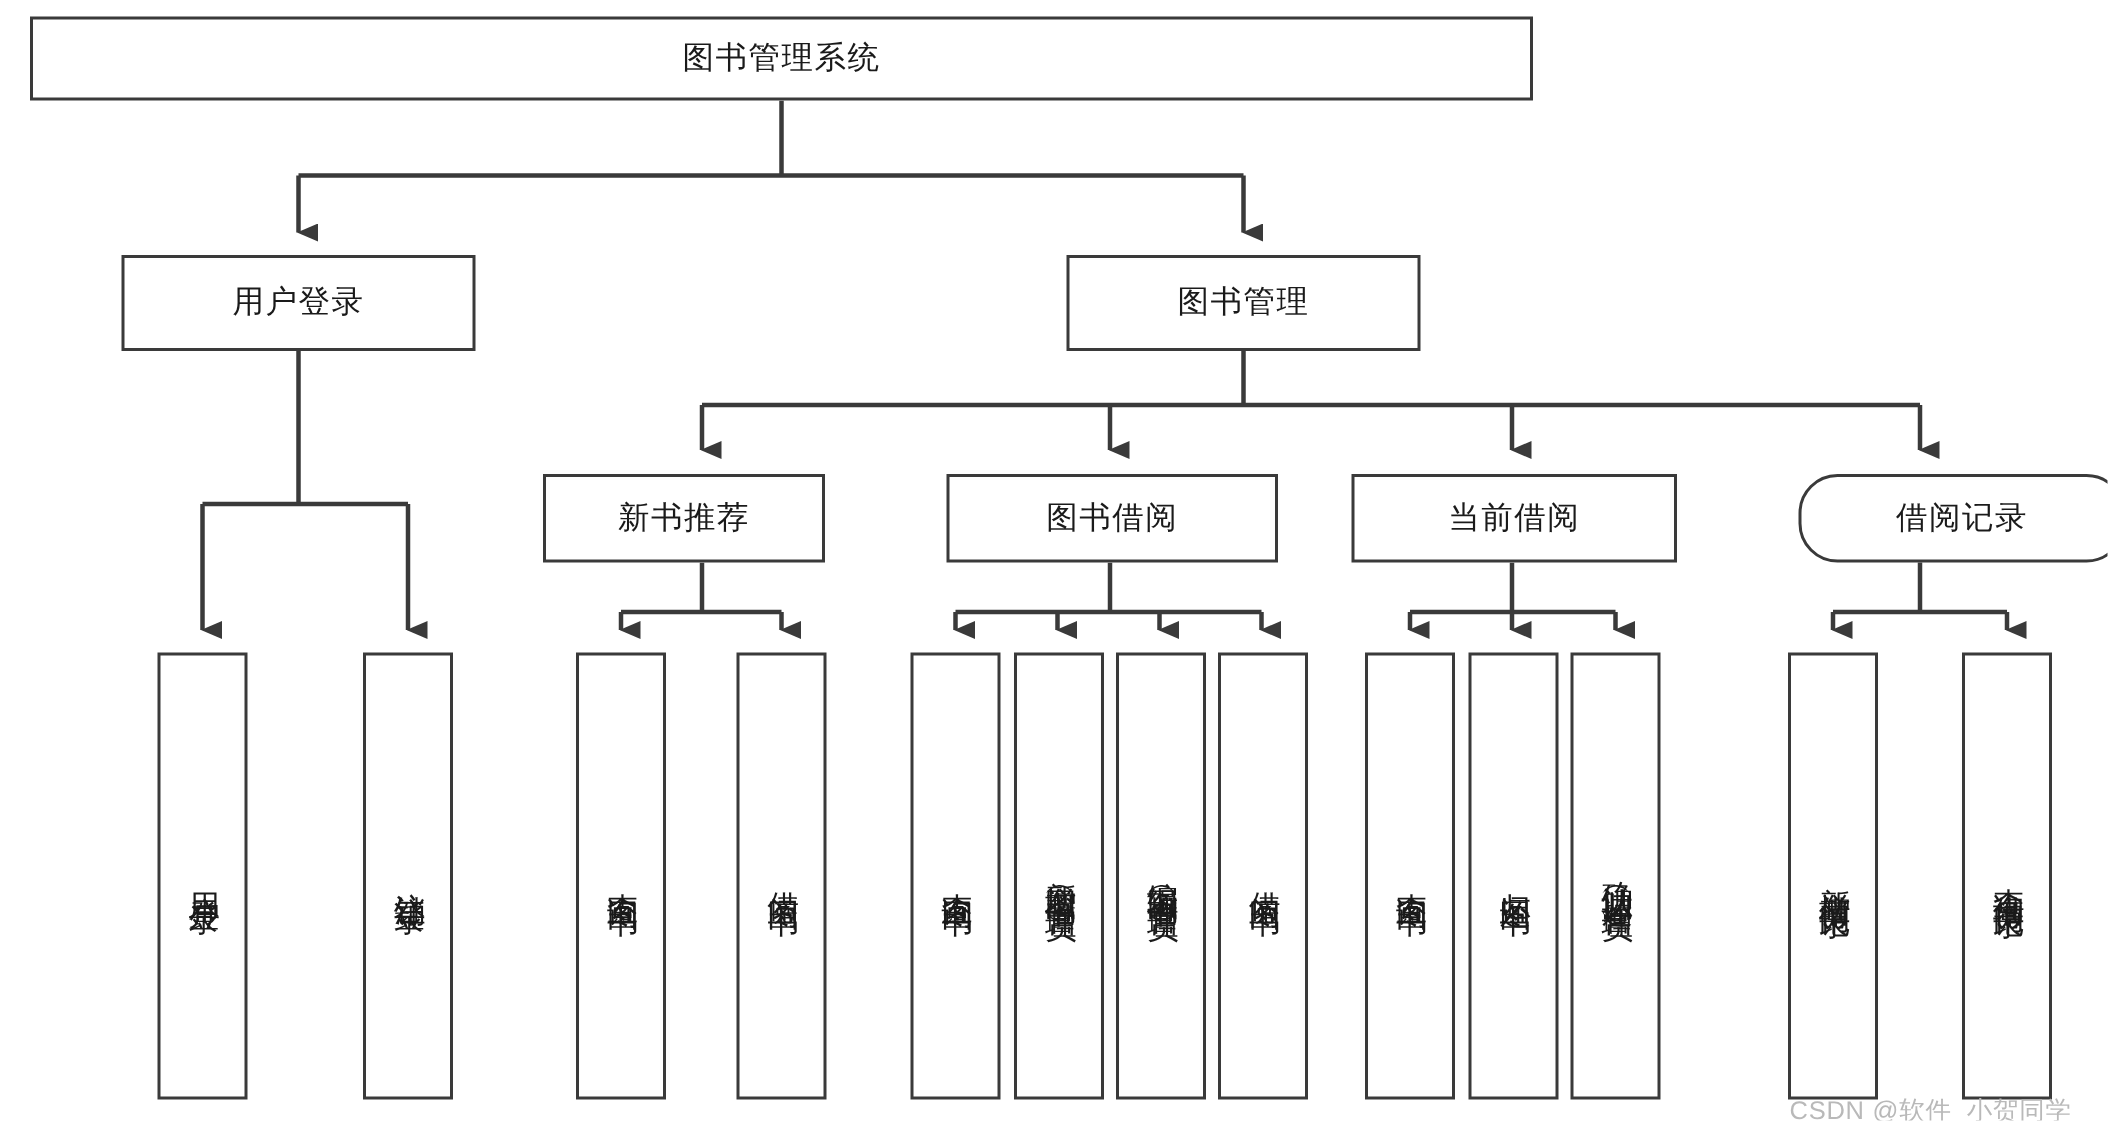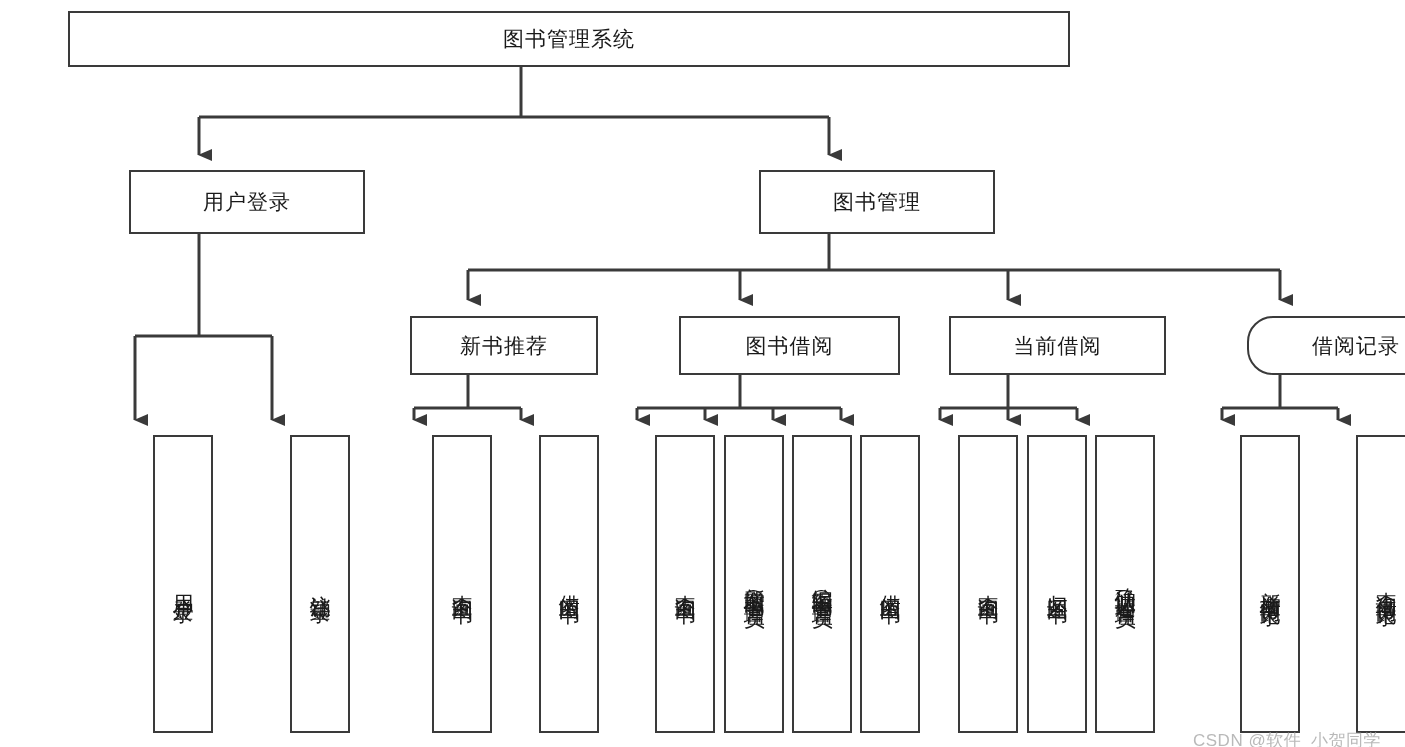--- a/index.html
+++ b/index.html
@@ -29,21 +29,20 @@
   }
   .node {
     position: absolute;
     box-sizing: border-box;
     background: #ffffff;
     border: 2.5px solid #3a3a3a;
     display: flex;
     align-items: center;
     justify-content: center;
     color: #1a1a1a;
-    margin-left: 48px;
   }
   .node.horiz .label {
     font-size: 21px;
     line-height: 1.1;
     letter-spacing: 1px;
     white-space: nowrap;
   }
   .node.vert {
     padding: 6px 0;
   }

